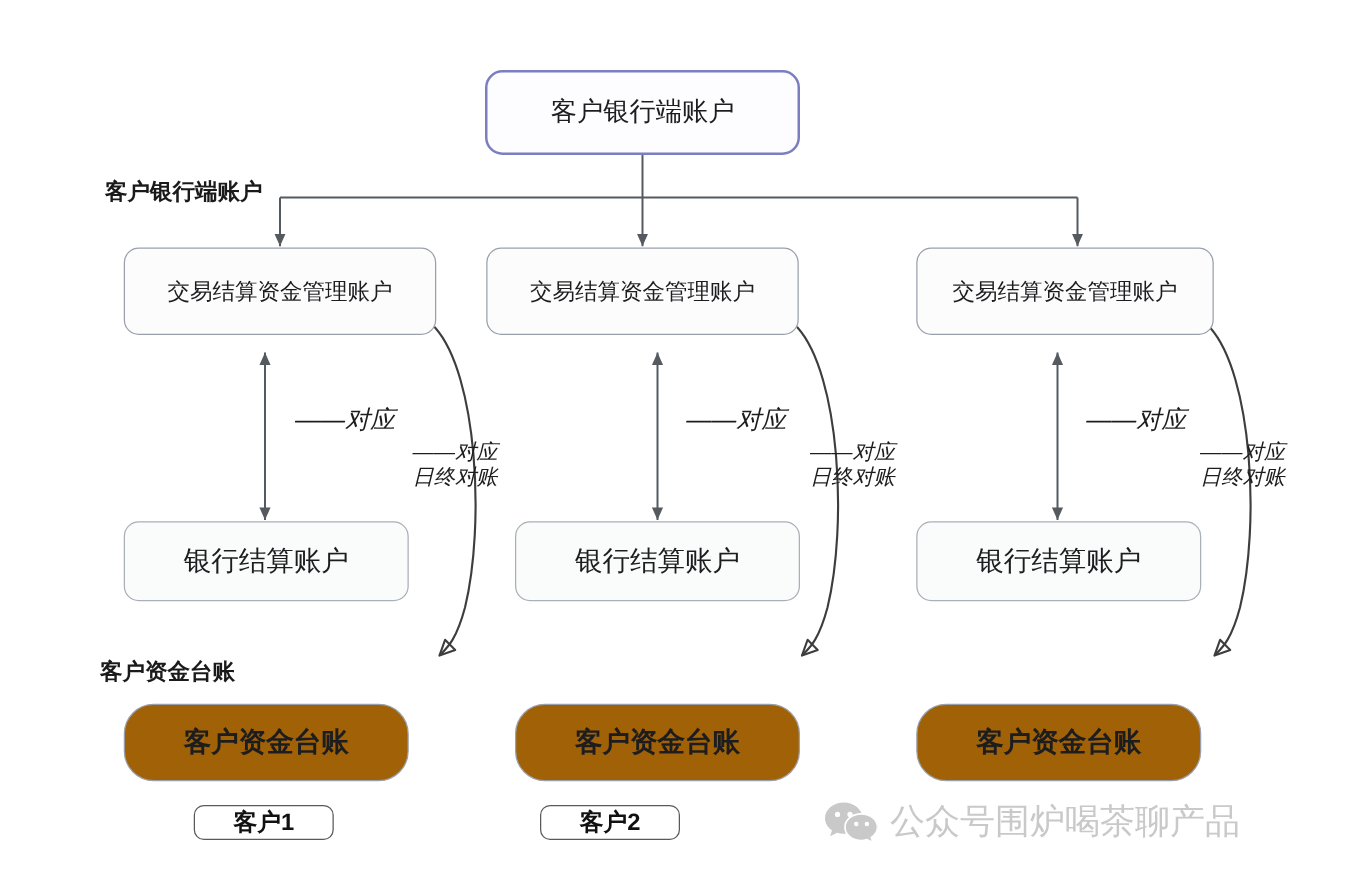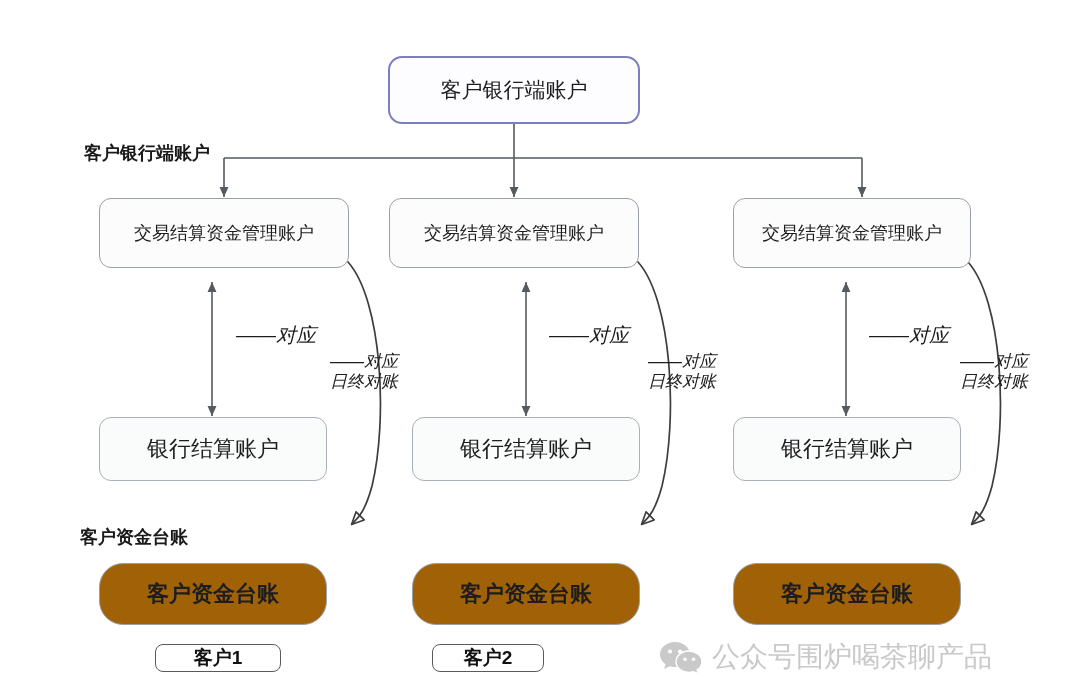--- a/index.html
+++ b/index.html
@@ -165,21 +165,21 @@
 
   <div class="edge-label small" style="left:330px; top:352px;">
     <div>——对应</div>
     <div>日终对账</div>
   </div>
 
   <div class="node bank" style="left:99px; top:417px; width:228px; height:64px;">银行结算账户</div>
 
   <div class="node ledger" style="left:99px; top:563px; width:228px; height:62px;">客户资金台账</div>
 
-  <div class="tag" style="left:155px; top:644px; width:126px; height:28px;">客户1</div>
+  <div class="tag" style="left:155px; top:644px; width:112px; height:28px;">客户1</div>
 
   <div class="node mid" style="left:389px; top:198px; width:250px; height:70px;">交易结算资金管理账户</div>
 
   <div class="edge-label" style="left:549px; top:322px;">——对应</div>
 
   <div class="edge-label small" style="left:648px; top:352px;">
     <div>——对应</div>
     <div>日终对账</div>
   </div>
 

